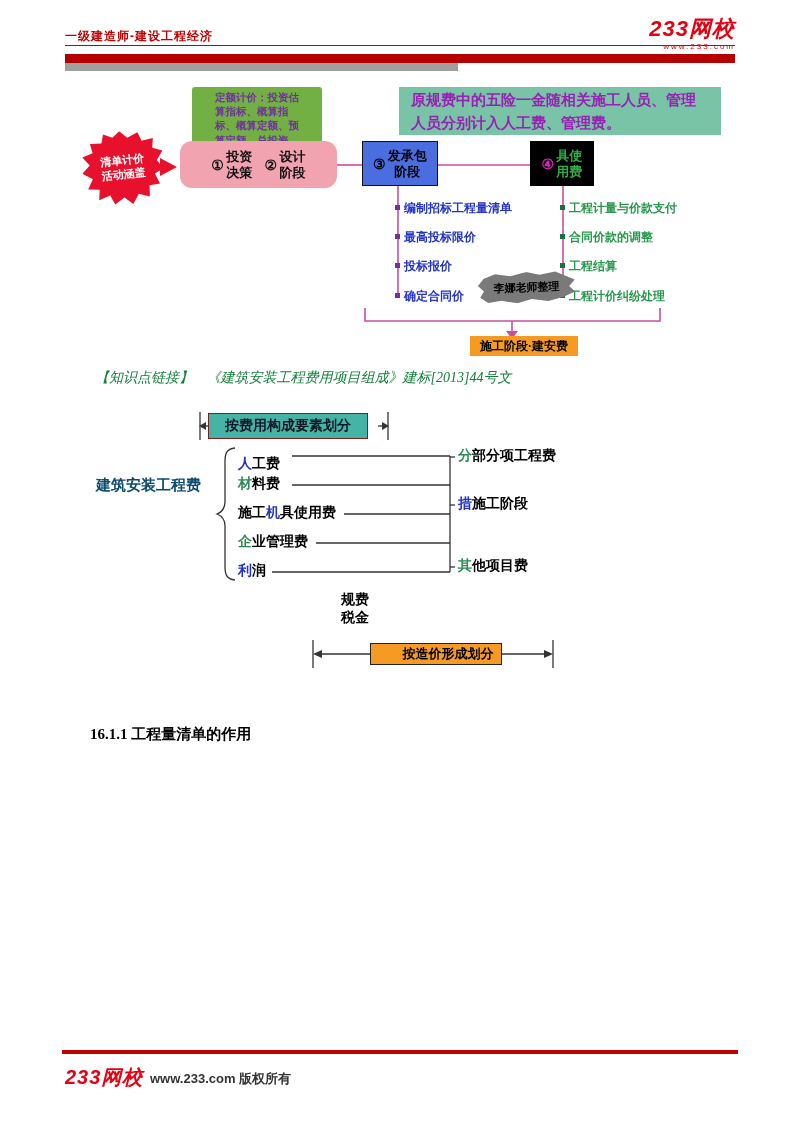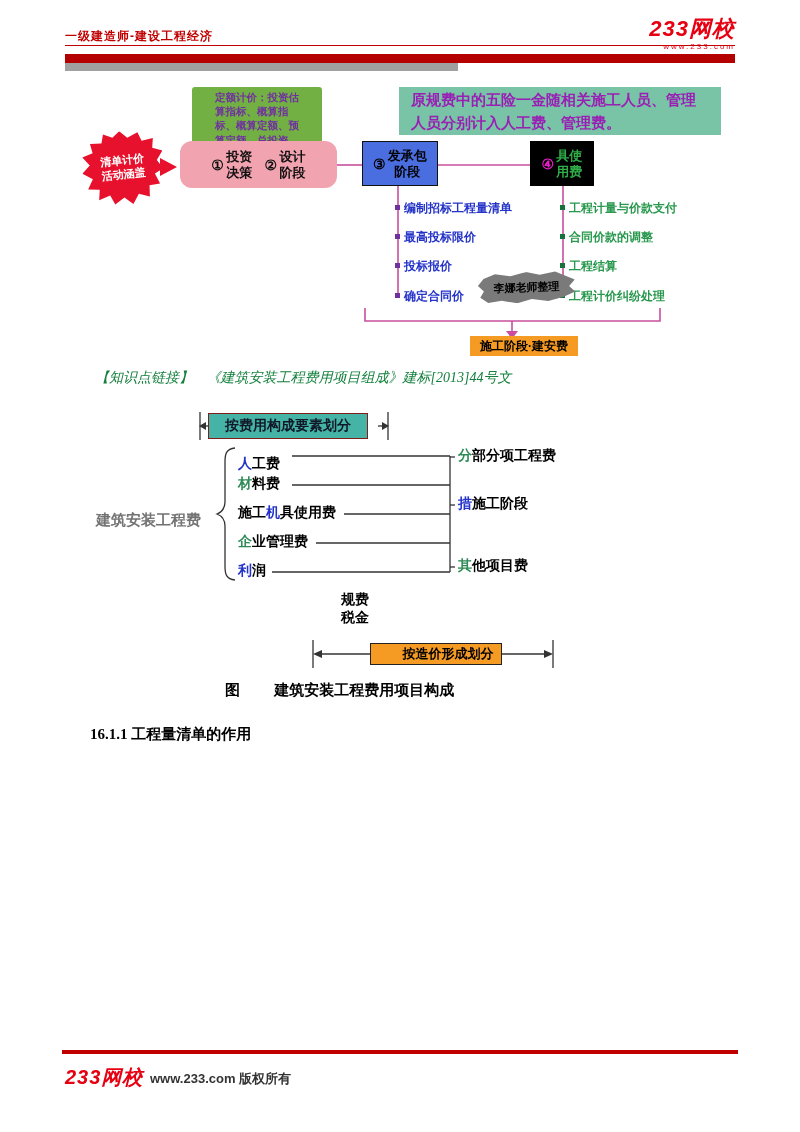--- a/index.html
+++ b/index.html
@@ -47,21 +47,21 @@
                display:flex;align-items:center;justify-content:center;font-size:12px;font-weight:bold;color:#000;}
 
   
   .klink{left:95px;top:369px;font-size:14px;color:#15803d;font-style:italic;}
   .klink .lbl{margin-right:10px;}
 
   
   .divider-teal{left:208px;top:413px;width:160px;height:26px;background:#45b3a5;border:1px solid #7f1d1d;
                 box-sizing:border-box;display:flex;align-items:center;justify-content:center;
                 font-size:14px;font-weight:bold;color:#101828;}
-  .root-label{left:96px;top:511px;font-size:15px;font-weight:bold;color:#737373;}
+  .root-label{left:96px;top:476px;font-size:15px;font-weight:bold;color:#0c4a6e;}
   .cost-item,.price-item{font-size:14px;font-weight:bold;color:#000;white-space:nowrap;}
   .c-blue{color:#2433c8;}
   .c-green{color:#2e8b57;}
   .fees{left:341px;top:591px;font-size:14px;font-weight:bold;color:#000000;}
   .tax{left:341px;top:609px;font-size:14px;font-weight:bold;color:#000;}
   .divider-orange{left:370px;top:643px;width:132px;height:22px;background:#f59a23;border:1px solid #222;
                   box-sizing:border-box;display:flex;align-items:center;justify-content:center;
                   font-size:13px;font-weight:bold;color:#000;padding-left:24px;}
   .fig-caption{left:225px;top:681px;font-size:15px;font-weight:bold;color:#000;}
   .fig-caption .fig{margin-right:30px;}
@@ -222,24 +222,20 @@
   </div>
   <div class="abs price-item" style="left:458px;top:557px;">
     <span class="c-green">其</span><span>他项目费</span>
   </div>
 
   <div class="abs fees">规费</div>
   <div class="abs tax">税金</div>
 
   <div class="abs divider-orange">按造价形成划分</div>
 
-  <div class="abs fig-caption nowrap">
-    <span class="fig">图</span>
-    <span>建筑安装工程费用项目构成</span>
-  </div>
 
   <div class="abs section-heading serif nowrap">16.1.1 工程量清单的作用</div>
 
   <div class="abs footer-rule"></div>
   <div class="abs footer-logo">233网校</div>
   <div class="abs footer-copy">www.233.com 版权所有</div>
 
 </div>
 
 </body></html>

